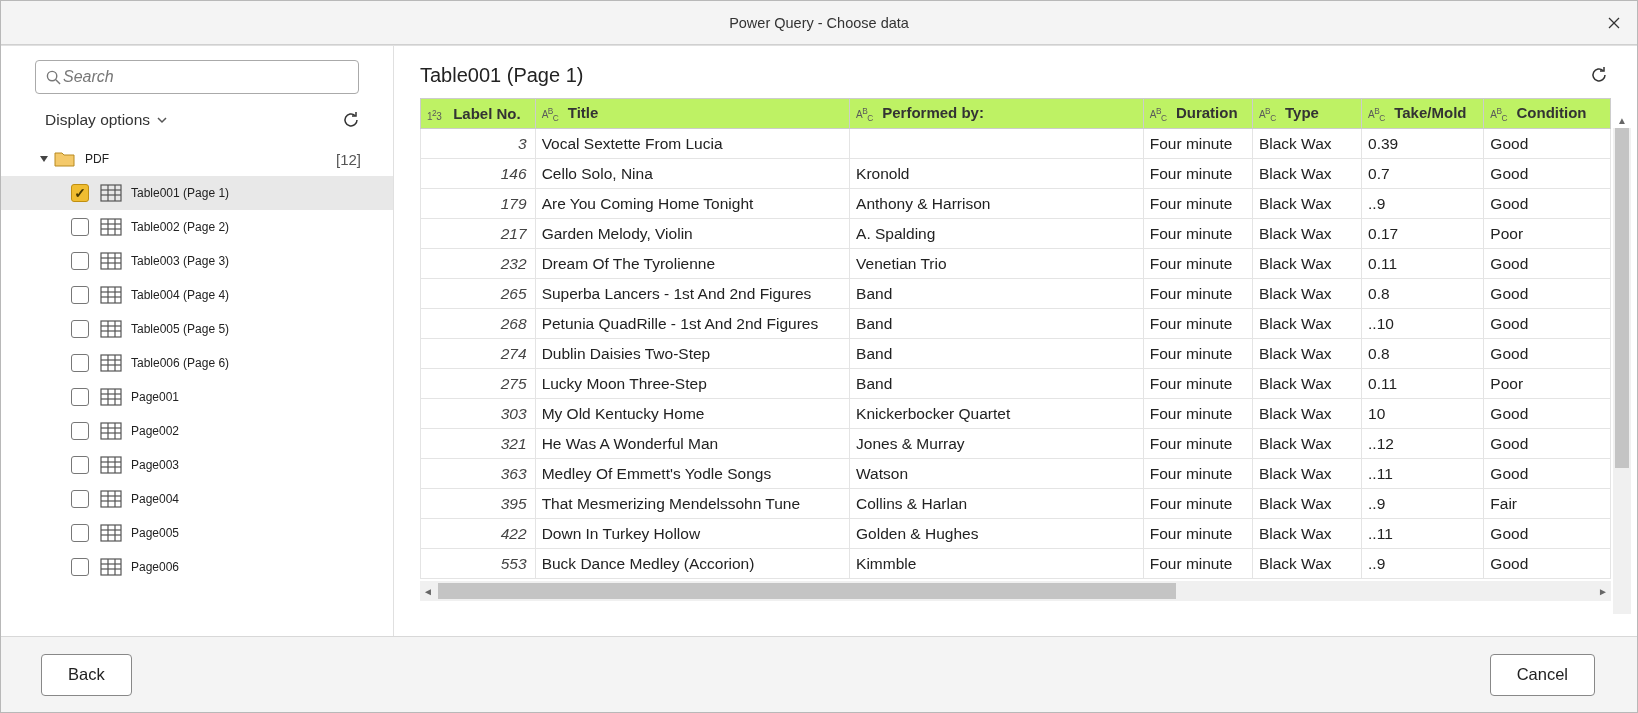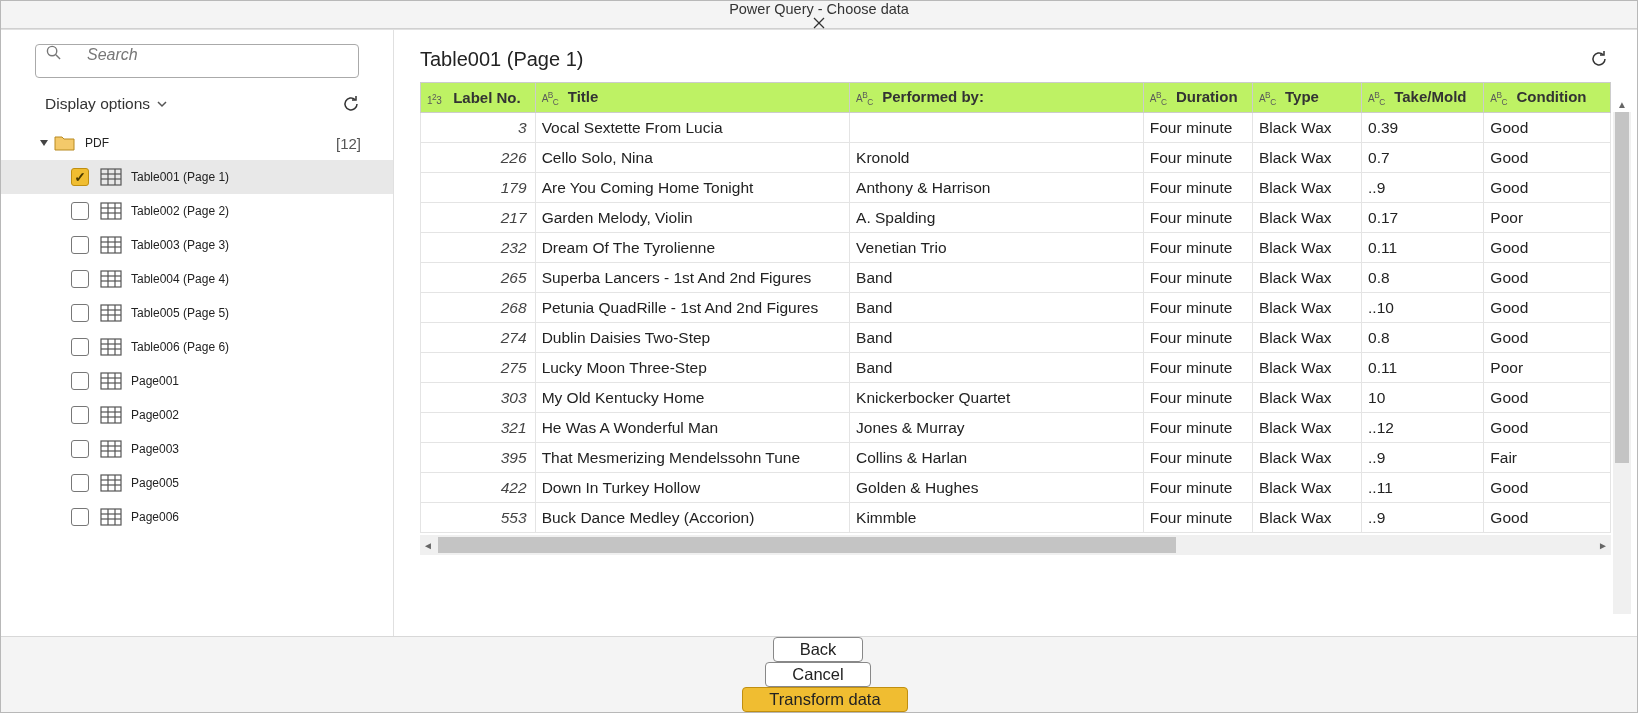--- a/index.html
+++ b/index.html
@@ -12,26 +12,25 @@
     background: #fff;
     overflow: hidden;
   }
   .window {
     width: 100%; height: 100%;
     display: flex; flex-direction: column;
     border: 1px solid #b8b8b8;
     background: #f4f4f4;
   }
   .titlebar {
-    height: 28px;
+    height: 44px;
     display: flex; align-items: center;
     border-bottom: 1px solid #d0d0d0;
     background: #f4f4f4;
     position: relative;
-    flex-direction: column;
   }
   .titlebar-title {
     flex: 1; text-align: center;
     font-size: 14.5px;
     color: #333;
   }
   .titlebar-close {
     width: 46px; height: 100%;
     display: flex; align-items: center; justify-content: center;
     cursor: pointer;
@@ -50,22 +49,22 @@
     display: flex; flex-direction: column;
     padding-top: 14px;
   }
   .search-wrap {
     padding: 0 34px 8px 34px;
   }
   .search {
     width: 100%; height: 34px;
     border: 1px solid #aaa;
     border-radius: 4px;
-    display: flex; align-items: flex-start;
-    padding: 0 10px; gap: 24px;
+    display: flex; align-items: center;
+    padding: 0 10px; gap: 0;
     background: #fff;
   }
   .search input {
     border: none; outline: none;
     flex: 1; font-size: 16px;
     color: #333;
     font-family: inherit;
   }
   .search input::placeholder {
     color: #777; font-style: italic;
@@ -221,21 +220,20 @@
     font-size:10px;color:#666;
   }
 
   
   .footer {
     height: 76px;
     border-top: 1px solid #d8d8d8;
     background: #f4f4f4;
     display: flex; align-items: center;
     padding: 0 42px 0 40px;
-    flex-direction: column;
   }
   .btn {
     height: 42px;
     padding: 0 26px;
     border: 1.5px solid #888;
     border-radius: 4px;
     background: #fff;
     font-size: 16.5px;
     color: #222;
     display: flex; align-items: center; justify-content: center;
@@ -430,20 +428,33 @@
               <span class="tree-check"></span>
               <span class="table-icon-wrap">
                 <svg width="22" height="18" viewBox="0 0 22 18" fill="none" stroke="#555" stroke-width="1.2">
                   <rect x="1" y="1" width="20" height="16"></rect>
                   <line x1="1" y1="6" x2="21" y2="6"></line>
                   <line x1="1" y1="11" x2="21" y2="11"></line>
                   <line x1="8" y1="1" x2="8" y2="17"></line>
                   <line x1="15" y1="1" x2="15" y2="17"></line>
                 </svg>
               </span>
+              <span class="tree-label">Page004</span>
+            </div>
+            <div class="tree-row tree-child">
+              <span class="tree-check"></span>
+              <span class="table-icon-wrap">
+                <svg width="22" height="18" viewBox="0 0 22 18" fill="none" stroke="#555" stroke-width="1.2">
+                  <rect x="1" y="1" width="20" height="16"></rect>
+                  <line x1="1" y1="6" x2="21" y2="6"></line>
+                  <line x1="1" y1="11" x2="21" y2="11"></line>
+                  <line x1="8" y1="1" x2="8" y2="17"></line>
+                  <line x1="15" y1="1" x2="15" y2="17"></line>
+                </svg>
+              </span>
               <span class="tree-label">Page005</span>
             </div>
             <div class="tree-row tree-child">
               <span class="tree-check"></span>
               <span class="table-icon-wrap">
                 <svg width="22" height="18" viewBox="0 0 22 18" fill="none" stroke="#555" stroke-width="1.2">
                   <rect x="1" y="1" width="20" height="16"></rect>
                   <line x1="1" y1="6" x2="21" y2="6"></line>
                   <line x1="1" y1="11" x2="21" y2="11"></line>
                   <line x1="8" y1="1" x2="8" y2="17"></line>
@@ -495,21 +506,21 @@
                 <tr>
                   <td class="num">3</td>
                   <td>Vocal Sextette From Lucia</td>
                   <td></td>
                   <td>Four minute</td>
                   <td>Black Wax</td>
                   <td>0.39</td>
                   <td>Good</td>
                 </tr>
                 <tr>
-                  <td class="num">226</td>
+                  <td class="num">146</td>
                   <td>Cello Solo, Nina</td>
                   <td>Kronold</td>
                   <td>Four minute</td>
                   <td>Black Wax</td>
                   <td>0.7</td>
                   <td>Good</td>
                 </tr>
                 <tr>
                   <td class="num">179</td>
                   <td>Are You Coming Home Tonight</td>
@@ -582,20 +593,29 @@
                   <td>10</td>
                   <td>Good</td>
                 </tr>
                 <tr>
                   <td class="num">321</td>
                   <td>He Was A Wonderful Man</td>
                   <td>Jones &amp; Murray</td>
                   <td>Four minute</td>
                   <td>Black Wax</td>
                   <td>..12</td>
+                  <td>Good</td>
+                </tr>
+                <tr>
+                  <td class="num">363</td>
+                  <td>Medley Of Emmett's Yodle Songs</td>
+                  <td>Watson</td>
+                  <td>Four minute</td>
+                  <td>Black Wax</td>
+                  <td>..11</td>
                   <td>Good</td>
                 </tr>
                 <tr>
                   <td class="num">395</td>
                   <td>That Mesmerizing Mendelssohn Tune</td>
                   <td>Collins &amp; Harlan</td>
                   <td>Four minute</td>
                   <td>Black Wax</td>
                   <td>..9</td>
                   <td>Fair</td>
@@ -632,16 +652,15 @@
         </div>
       </div>
     </div>
 
   </div>
 
   <div class="footer">
     <div class="btn">Back</div>
     <div class="flex-spacer"></div>
     <div class="btn">Cancel</div>
-    <div class="btn primary">Transform data</div>
   </div>
 
 </div>
 
 </body></html>

